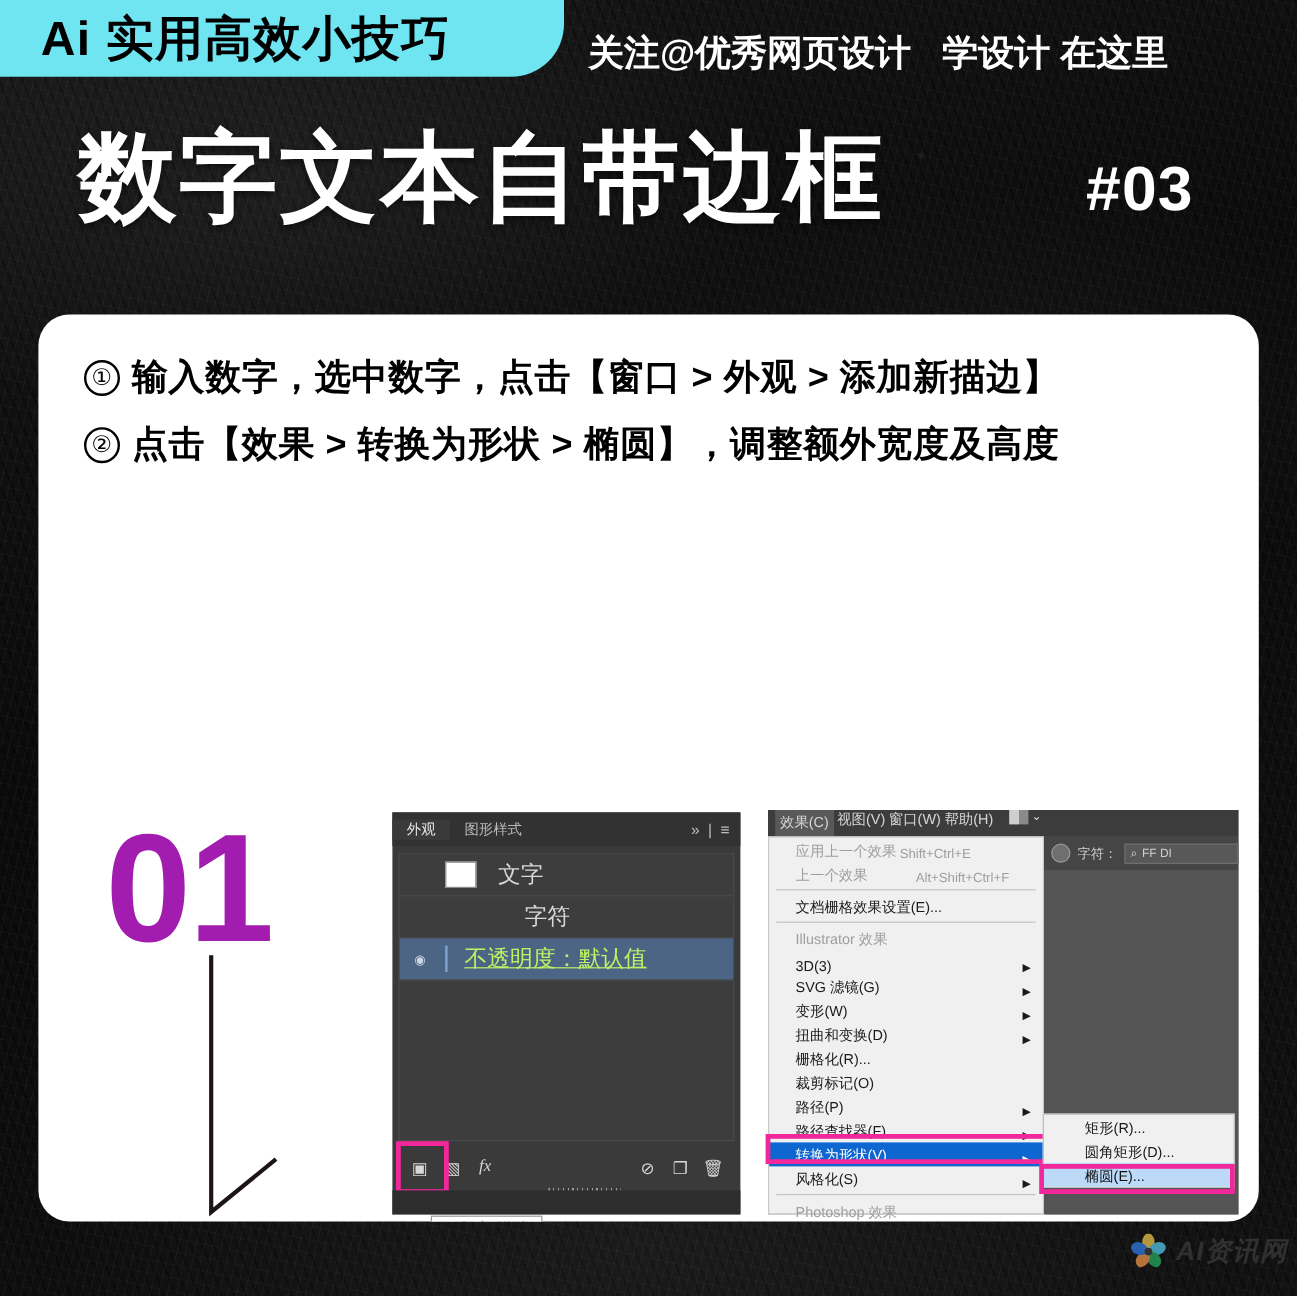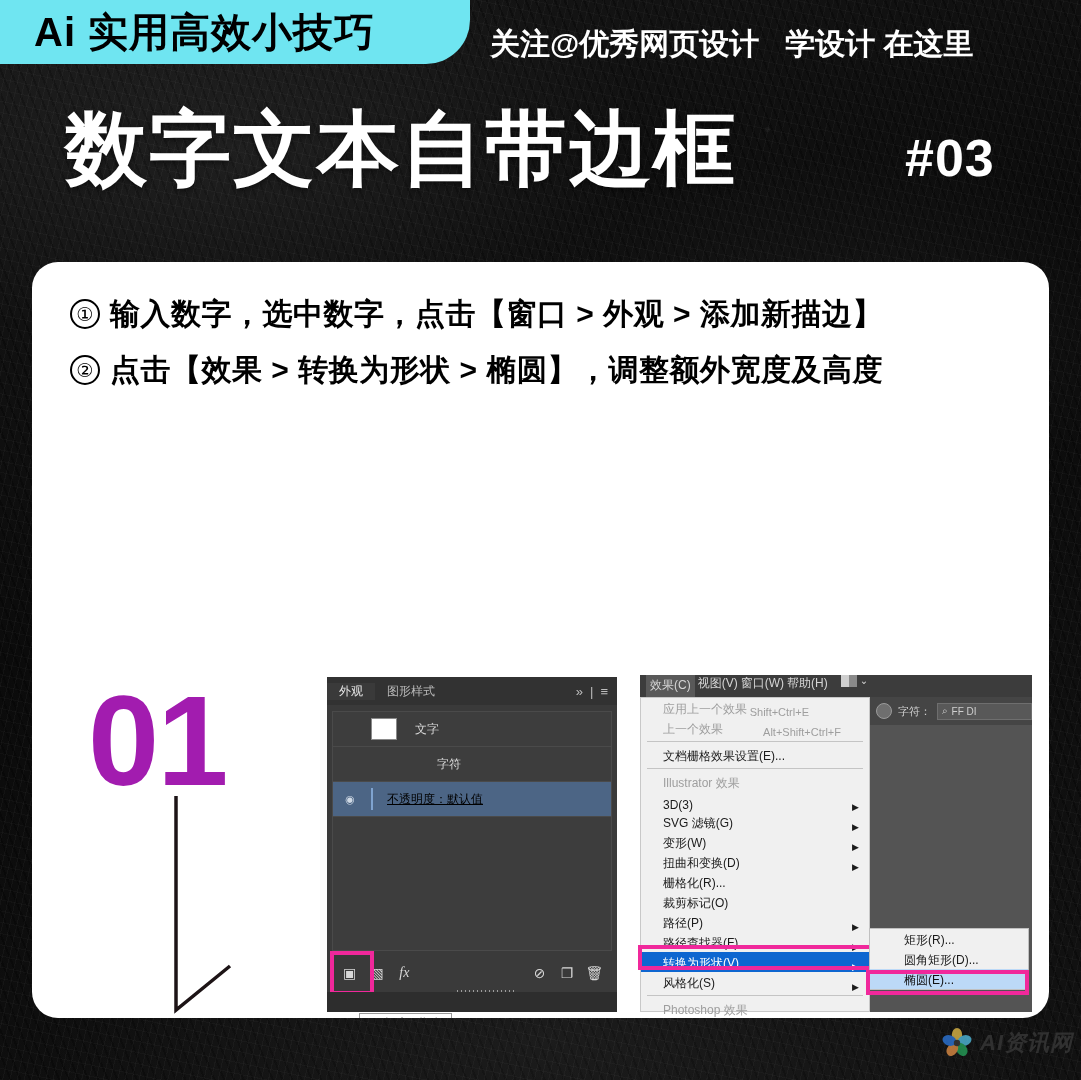--- a/index.html
+++ b/index.html
@@ -95,23 +95,23 @@
   
   #appearance{ left:295px; top:415px; width:290px; height:335px; background:#3a3a3a; }
   #app-tabs{ height:28px; background:#323232; display:flex; align-items:center; }
   .app-tab{ display:flex; align-items:center; padding:0 12px; font-size:12px; color:#b9b9b9; }
   .app-tab.active{ background:#3a3a3a; color:#e6e6e6; }
   #app-tab-right{ margin-left:auto; display:flex; align-items:center; gap:7px; padding-right:9px; color:#bdbdbd; font-size:13px;}
   #app-list{ margin:6px 5px 0 5px; border:1px solid #4a4a4a; height:240px; background:#3d3d3d; }
   .app-row{ height:35px; display:flex; align-items:center; border-bottom:1px solid #4a4a4a; }
   .app-row .eye{ width:34px; text-align:center; color:#9a9a9a; font-size:11px; }
   .app-row .sw{ width:26px; height:22px; background:#fff; border:1px solid #8a8a8a; margin-left:4px;}
-  .app-row .lbl{ font-size:12px; color:#d9d9d9; margin-left:18px; }
+  .app-row .lbl{ font-size:19px; color:#d9d9d9; margin-left:18px; }
   .app-row.selected{ background:#4c6585; border-bottom:1px solid #4a4a4a;}
-  .app-row.selected .lbl{ color:#000000; text-decoration:underline; }
+  .app-row.selected .lbl{ color:#bef264; text-decoration:underline; }
   .app-row.selected .eye{ color:#cfd9e5; }
   .app-row .bar{ width:2px; height:22px; background:#7fa3cf; margin-left:4px;}
   #app-tools{
     position:absolute; left:5px; bottom:22px; width:280px; height:34px;
     display:flex; align-items:center; gap:4px; padding:0 6px;
   }
   .tool-ic{ width:26px; height:26px; display:flex; align-items:center; justify-content:center; color:#d8d8d8; font-size:14px;}
   #hl-stroke-btn{ position:absolute; left:3px; bottom:17px; width:44px; height:44px; border:4px solid var(--pink,#F0289B); }
   #tooltip-stroke{
     position:absolute; left:32px; bottom:-26px; background:#fff; color:#111;

